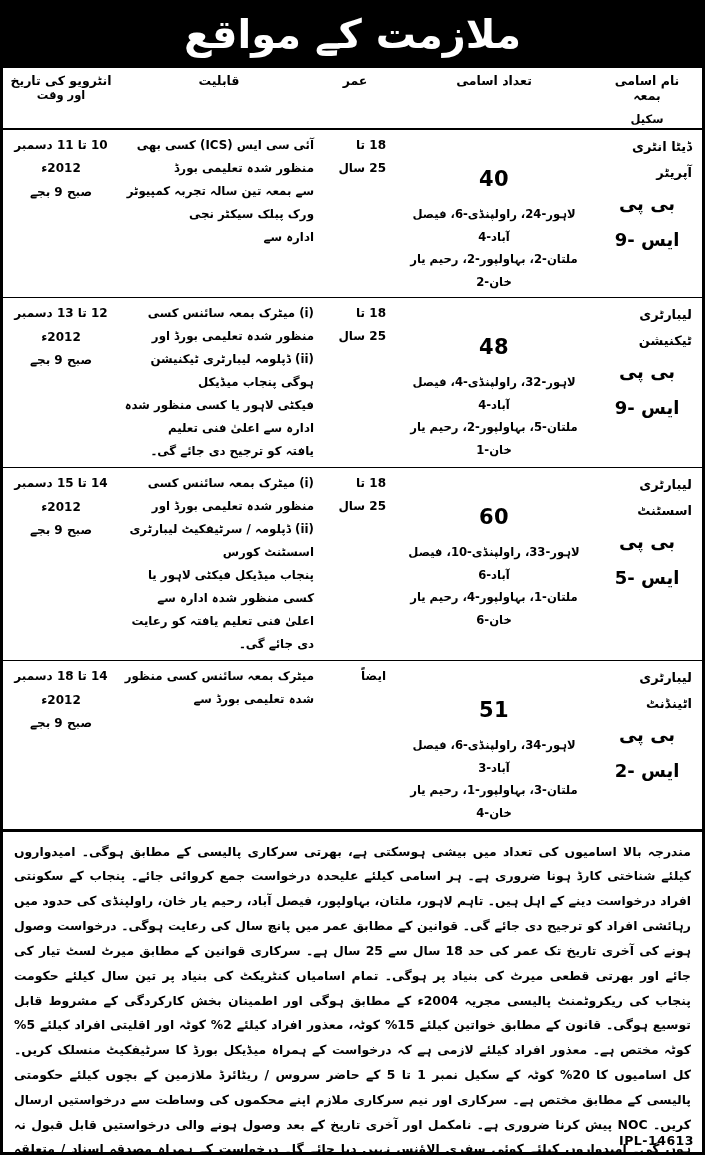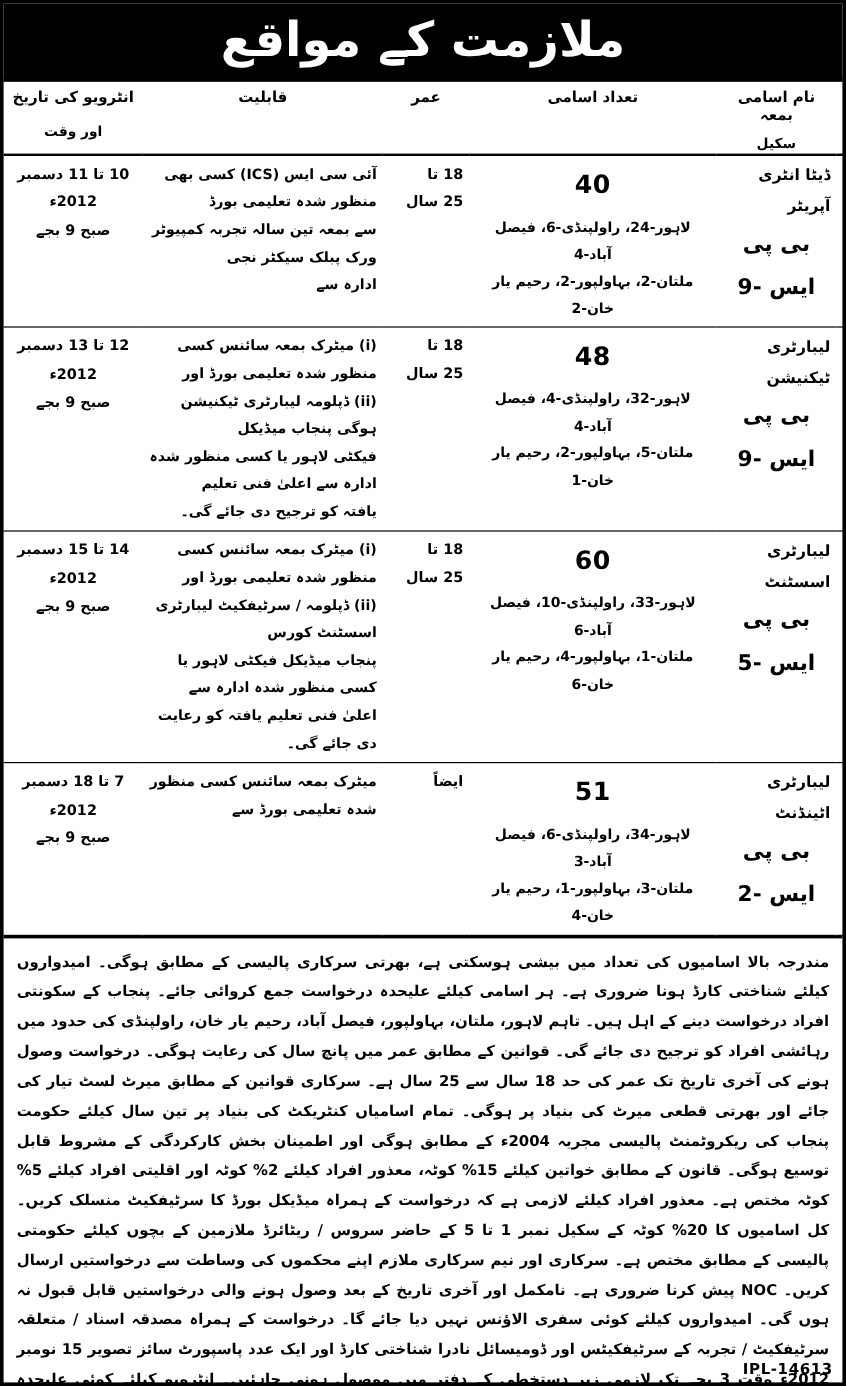--- a/index.html
+++ b/index.html
@@ -66,33 +66,33 @@
     padding-bottom:2px;
     padding-top:5px;
   }
   th.c-num{width:34px;}
   th.c-post{width:90px;}
   th.c-count{width:196px;}
   th.c-age{width:62px;}
   th.c-qual{width:190px;}
   th.c-date{width:106px;}
   .th-sub{display:block;font-size:11.5px;font-weight:bold;margin-top:9px;}
-  .th-sub2{display:block;font-size:11.5px;font-weight:bold;margin-top:14px;}
+  .th-sub2{display:block;font-size:11.5px;font-weight:bold;}
   td.num{
     text-align:center;font-size:14px;font-weight:bold;padding-top:10px;
   }
   td.post{
     text-align:right;font-size:13px;font-weight:bold;line-height:2.0;padding-top:8px;
   }
   td.post .bps{display:block;font-size:18px;text-align:center;}
   td.count{
     text-align:center;font-size:11.6px;line-height:1.95;padding-top:6px;font-weight:bold;
   }
   td.count .big{
-    display:block;font-size:21px;font-weight:bold;margin-bottom:3px;letter-spacing:0.5px;
+    display:block;font-size:21px;font-weight:bold;margin-bottom:3px;letter-spacing:0.5px;margin-top:25px;
   }
   td.age{
     text-align:right;font-size:12px;font-weight:bold;line-height:1.9;padding-top:9px;
   }
   td.qual{
     text-align:right;font-size:11.8px;line-height:1.95;padding-top:8px;font-weight:bold;margin-left:32px;
   }
   td.date{
     text-align:center;font-size:12px;font-weight:bold;line-height:1.95;padding-top:9px;
   }
@@ -240,21 +240,21 @@
           <span>لاہور-34، راولپنڈی-6، فیصل آباد-3</span><br>
           <span>ملتان-3، بہاولپور-1، رحیم یار خان-4</span>
         </td>
         <td class="age">
           <span>ایضاً</span>
         </td>
         <td class="qual">
           <span>میٹرک بمعہ سائنس کسی منظور شدہ تعلیمی بورڈ سے</span>
         </td>
         <td class="date">
-          <span>7 تا 18 دسمبر</span><br>
+          <span>14 تا 18 دسمبر</span><br>
           <span>2012ء</span><br>
           <span>صبح 9 بجے</span>
         </td>
       </tr>
     </tbody>
   </table>
 
   <div class="conditions">
     <p>مندرجہ بالا اسامیوں کی تعداد میں بیشی ہوسکتی ہے، بھرتی سرکاری پالیسی کے مطابق ہوگی۔ امیدواروں کیلئے شناختی کارڈ ہونا ضروری ہے۔ ہر اسامی کیلئے علیحدہ درخواست جمع کروائی جائے۔ پنجاب کے سکونتی افراد درخواست دینے کے اہل ہیں۔ تاہم لاہور، ملتان، بہاولپور، فیصل آباد، رحیم یار خان، راولپنڈی کی حدود میں رہائشی افراد کو ترجیح دی جائے گی۔ قوانین کے مطابق عمر میں پانچ سال کی رعایت ہوگی۔ درخواست وصول ہونے کی آخری تاریخ تک عمر کی حد 18 سال سے 25 سال ہے۔ سرکاری قوانین کے مطابق میرٹ لسٹ تیار کی جائے اور بھرتی قطعی میرٹ کی بنیاد پر ہوگی۔ تمام اسامیاں کنٹریکٹ کی بنیاد پر تین سال کیلئے حکومت پنجاب کی ریکروٹمنٹ پالیسی مجریہ 2004ء کے مطابق ہوگی اور اطمینان بخش کارکردگی کے مشروط قابل توسیع ہوگی۔ قانون کے مطابق خواتین کیلئے 15% کوٹہ، معذور افراد کیلئے 2% کوٹہ اور اقلیتی افراد کیلئے 5% کوٹہ مختص ہے۔ معذور افراد کیلئے لازمی ہے کہ درخواست کے ہمراہ میڈیکل بورڈ کا سرٹیفکیٹ منسلک کریں۔ کل اسامیوں کا 20% کوٹہ کے سکیل نمبر 1 تا 5 کے حاضر سروس / ریٹائرڈ ملازمین کے بچوں کیلئے حکومتی پالیسی کے مطابق مختص ہے۔ سرکاری اور نیم سرکاری ملازم اپنے محکموں کی وساطت سے درخواستیں ارسال کریں۔ NOC پیش کرنا ضروری ہے۔ نامکمل اور آخری تاریخ کے بعد وصول ہونے والی درخواستیں قابل قبول نہ ہوں گی۔ امیدواروں کیلئے کوئی سفری الاؤنس نہیں دیا جائے گا۔ درخواست کے ہمراہ مصدقہ اسناد / متعلقہ سرٹیفکیٹ / تجربہ کے سرٹیفکیٹس اور ڈومیسائل نادرا شناختی کارڈ اور ایک عدد پاسپورٹ سائز تصویر 15 نومبر 2012ء وقت 3 بجے تک لازمی زیر دستخطی کے دفتر میں موصول ہونی چاہئیں۔ انٹرویو کیلئے کوئی علیحدہ اطلاع نہیں دی جائے گی۔ انٹرویو کمیٹی کا فیصلہ حتمی ہوگا اور اس کو کسی عدالت میں چیلنج نہیں کیا جاسکے گا۔</p>
   </div>

